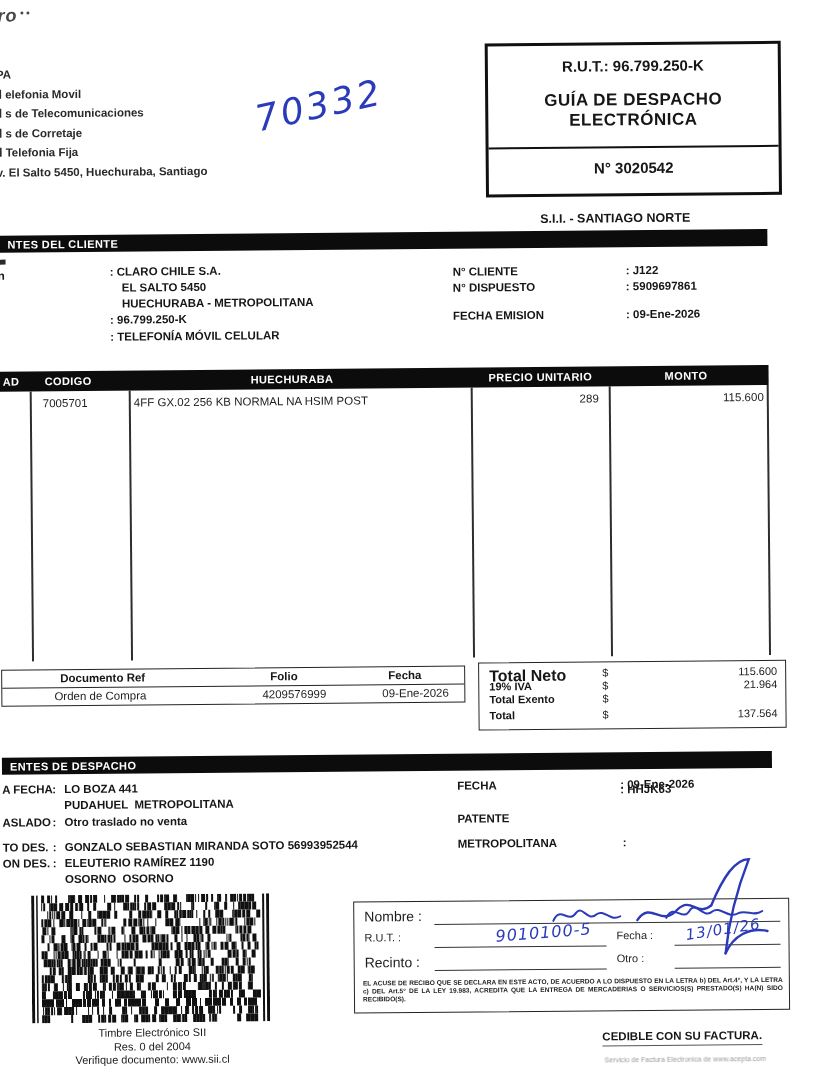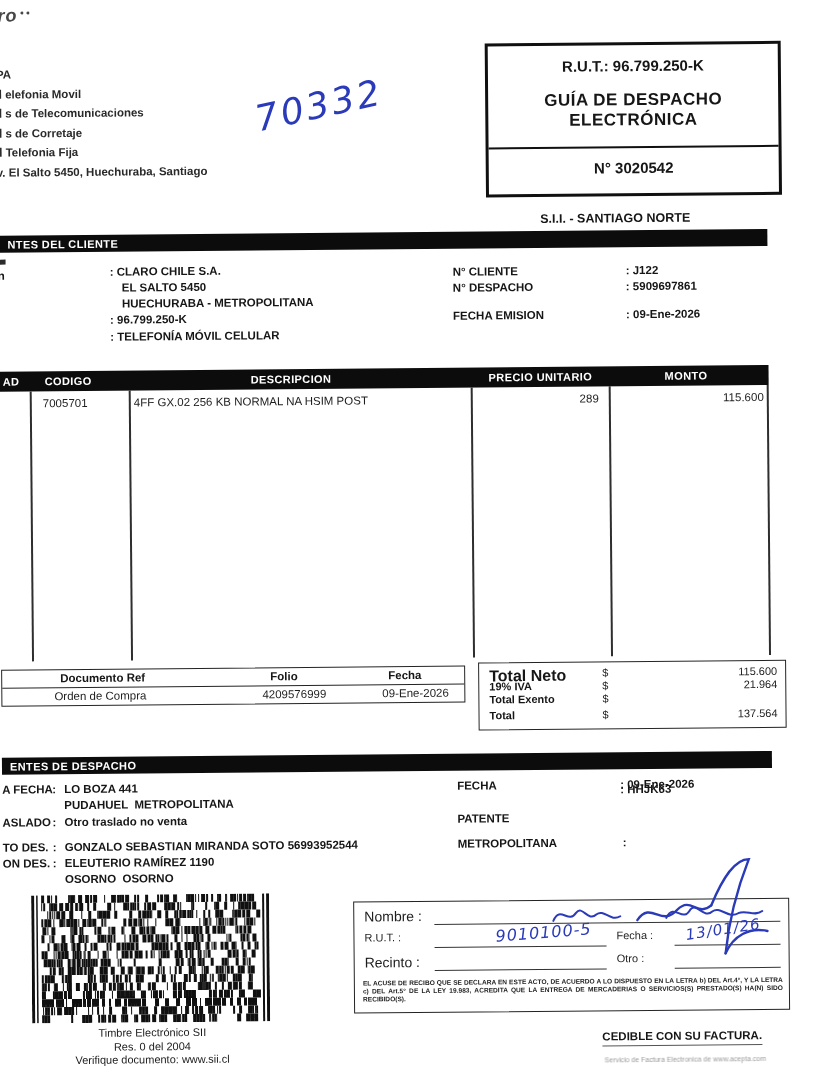--- a/index.html
+++ b/index.html
@@ -65,29 +65,29 @@
 
   <div class="t" style="left:0;top:266px">n</div>
   <div class="t" style="left:112px;top:263px">: CLARO CHILE S.A.</div>
   <div class="t" style="left:124px;top:279px">EL SALTO 5450</div>
   <div class="t" style="left:124px;top:295px">HUECHURABA - METROPOLITANA</div>
   <div class="t" style="left:112px;top:311px">: 96.799.250-K</div>
   <div class="t" style="left:112px;top:328px">: TELEFONÍA MÓVIL CELULAR</div>
 
   <div class="t" style="left:455px;top:266px">N° CLIENTE</div>
   <div class="t" style="left:628px;top:266px">: J122</div>
-  <div class="t" style="left:455px;top:282px">N° DESPACHO</div>
+  <div class="t" style="left:455px;top:282px">N° DISPUESTO</div>
   <div class="t" style="left:628px;top:282px">: 5909697861</div>
   <div class="t" style="left:455px;top:310px">FECHA EMISION</div>
   <div class="t" style="left:628px;top:310px">: 09-Ene-2026</div>
 
   <div class="bar" style="left:0;top:368px;width:770px;height:20px">
     <span style="left:4px;top:4px">AD</span>
     <span style="left:46px;top:4px">CODIGO</span>
-    <span style="left:252px;top:4px">DESCRIPCION</span>
+    <span style="left:252px;top:4px">HUECHURABA</span>
     <span style="left:490px;top:4px">PRECIO UNITARIO</span>
     <span style="left:666px;top:4px">MONTO</span>
   </div>
 
   <div class="vline" style="left:31px;top:388px;height:270px"></div>
   <div class="vline" style="left:130px;top:388px;height:270px"></div>
   <div class="vline" style="left:472px;top:388px;height:270px"></div>
   <div class="vline" style="left:610px;top:388px;height:270px"></div>
   <div class="vline" style="left:768px;top:388px;height:270px"></div>
 

